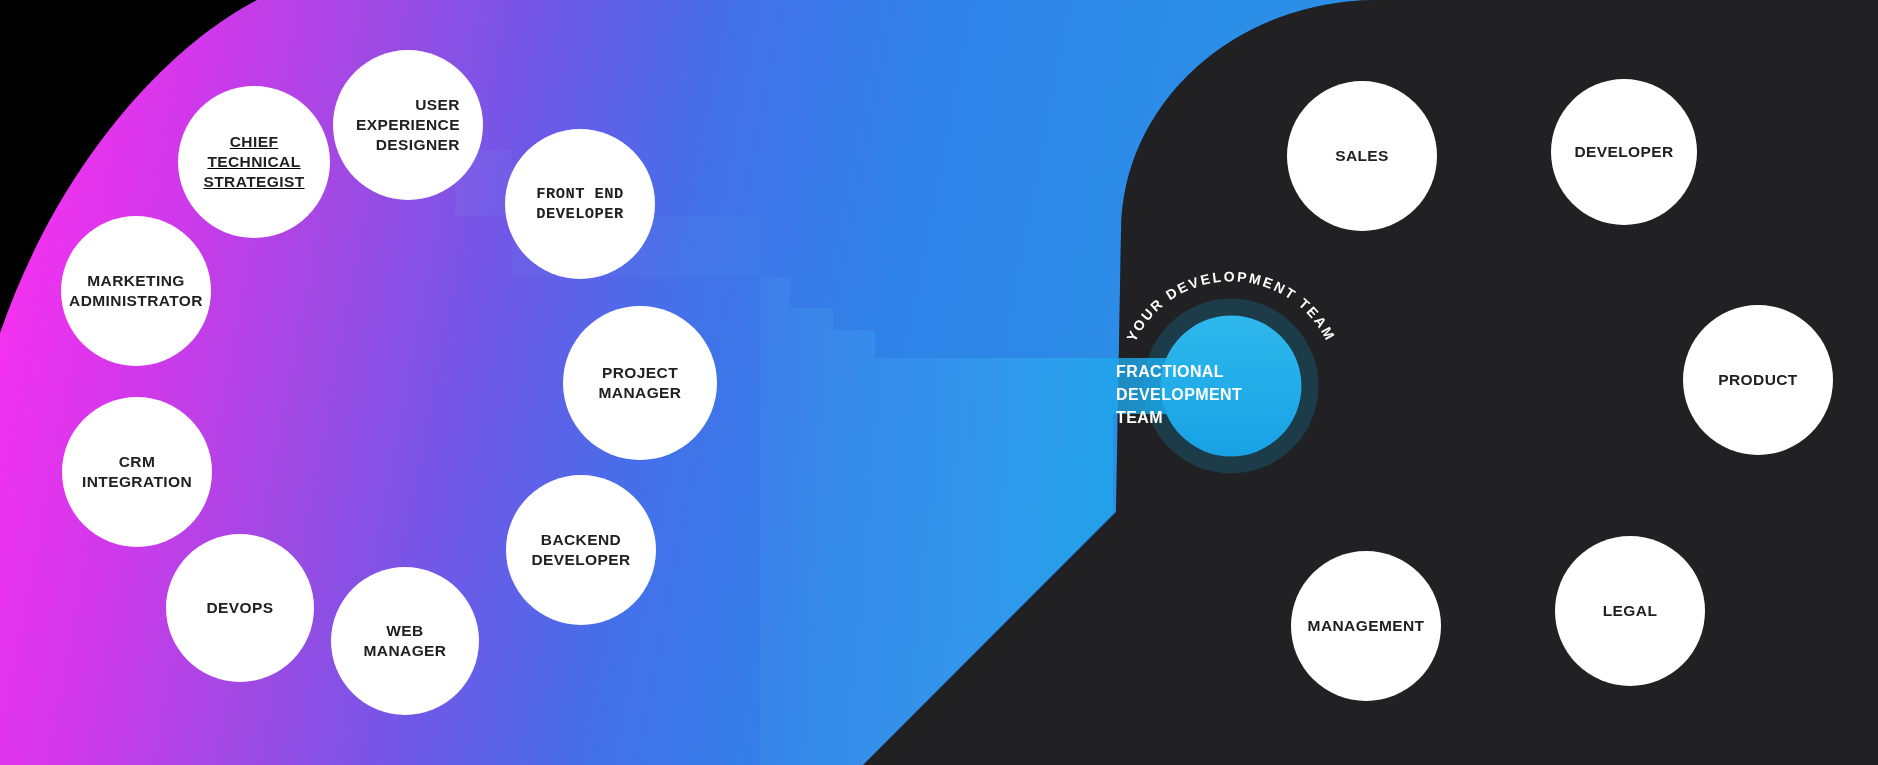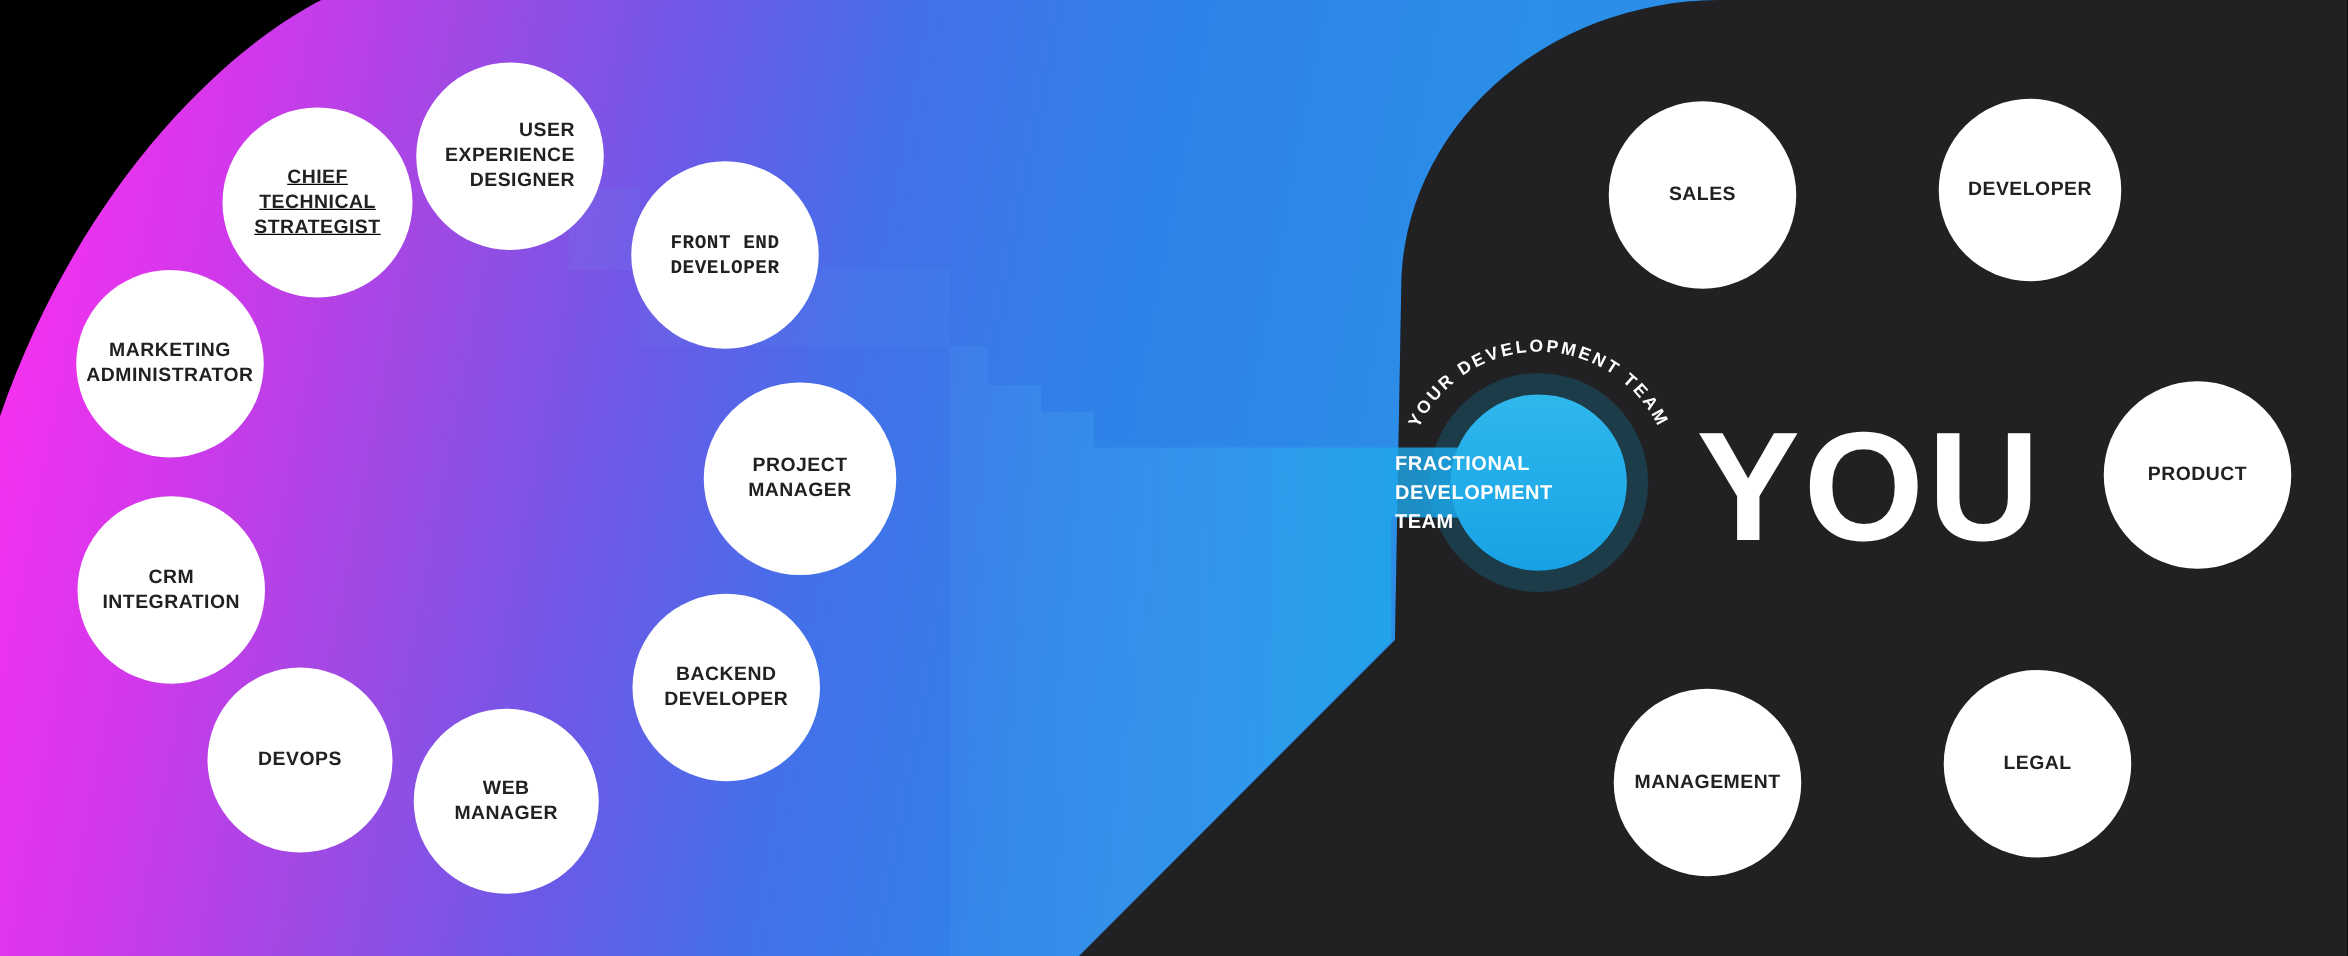--- a/index.html
+++ b/index.html
@@ -111,19 +111,18 @@
       <span class="node-label">PRODUCT</span>
     </div>
       <div class="node" style="left: 1291px; top: 551px; height: 150px; width: 150px;">
       <span class="node-label">MANAGEMENT</span>
     </div>
       <div class="node" style="left: 1555px; top: 536px; height: 150px; width: 150px;">
       <span class="node-label">LEGAL</span>
     </div>
     </div>
 
-  <div class="big-title" id="you-title">YOU</div>
 
   <div class="hub-label">FRACTIONAL
 DEVELOPMENT
 TEAM</div>
 
 </div>
 
 </body></html>

